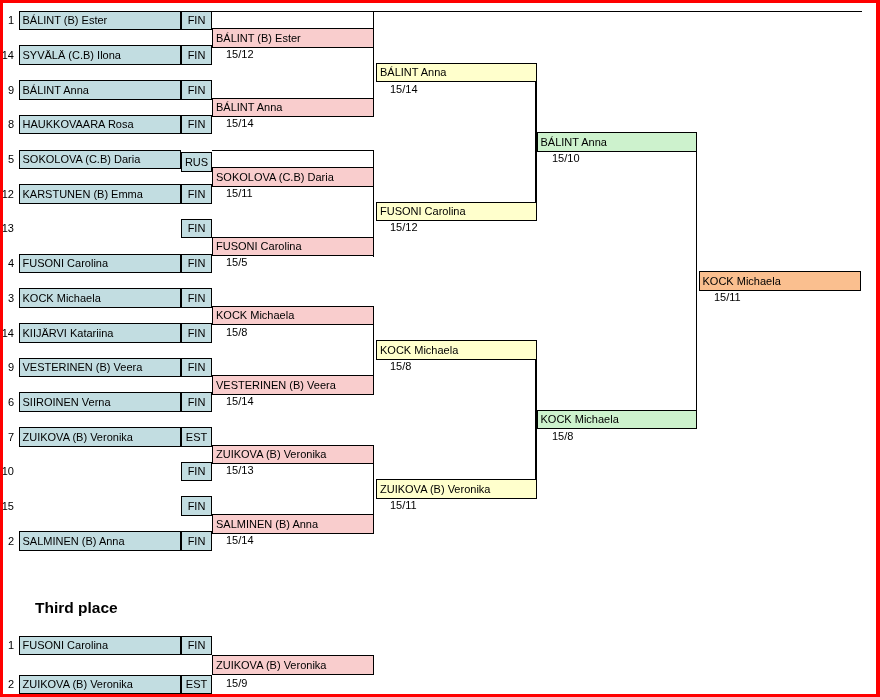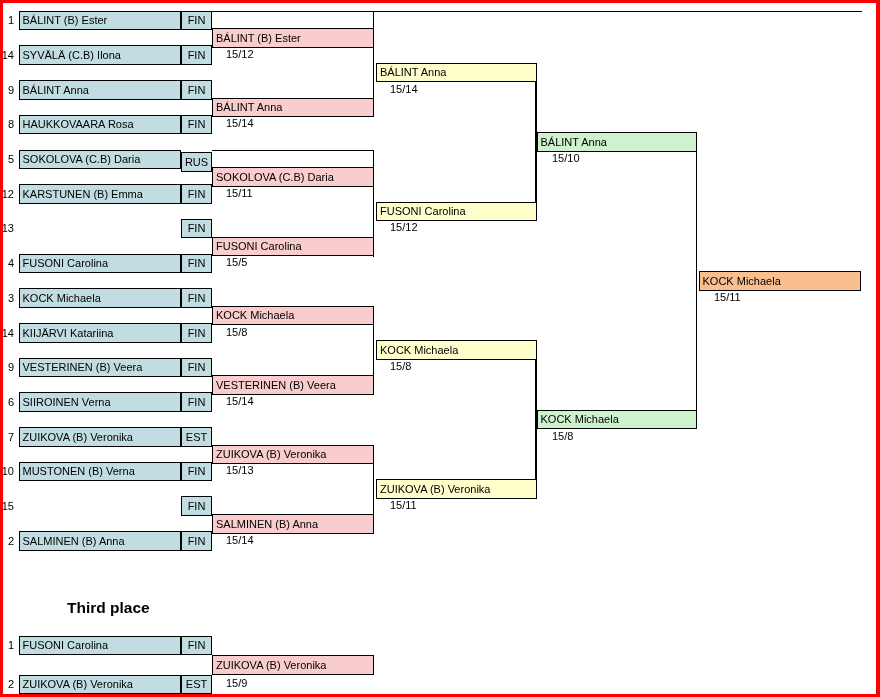--- a/index.html
+++ b/index.html
@@ -14,21 +14,21 @@
   .seed{position:absolute;left:0;width:14px;height:19.5px;font-size:11px;color:#000;
         display:flex;align-items:center;justify-content:flex-end;}
   .win{left:212px;width:162px;padding-left:3px;}
   .w2{background:var(--round2_fill);}
   .w3{left:376px;width:160.5px;padding-left:3px;background:var(--round3_fill);}
   .w4{left:536.5px;width:160.5px;padding-left:3px;background:var(--semifinal_fill);}
   .w5{left:698.5px;width:162.5px;padding-left:3px;background:var(--final_fill);}
   .score{position:absolute;height:17.5px;display:flex;align-items:center;font-size:11px;color:#000;}
   .hline{position:absolute;height:1.5px;background:var(--line);}
   .vline{position:absolute;width:1.5px;background:var(--line);}
-  .tp-heading{position:absolute;left:35px;top:599px;font-size:15.5px;font-weight:bold;color:#000;margin-left:32px;}
+  .tp-heading{position:absolute;left:35px;top:599px;font-size:15.5px;font-weight:bold;color:#000;}
 </style>
 </head>
 <body>
 
 <div id="canvas">
 
   <div class="hline" style="left:212px;top:10.5px;width:650px"></div>
   <div class="hline" style="left:212px;top:149.5px;width:162px"></div>
   <div class="vline" style="left:372.5px;top:11px;height:105px"></div>
   <div class="vline" style="left:372.5px;top:149.5px;height:107px"></div>
@@ -83,21 +83,20 @@
 
   <div class="seed" style="top:392px">6</div>
   <div class="cell name" style="top:392px">SIIROINEN Verna</div>
   <div class="cell country" style="top:392px">FIN</div>
 
   <div class="seed" style="top:427px">7</div>
   <div class="cell name" style="top:427px">ZUIKOVA (B) Veronika</div>
   <div class="cell country" style="top:427px">EST</div>
 
   <div class="seed" style="top:461.5px">10</div>
-  <div class="cell name" style="top:461.5px">MUSTONEN (B) Verna</div>
   <div class="cell country" style="top:461.5px">FIN</div>
 
   <div class="seed" style="top:496px">15</div>
   <div class="cell country" style="top:496px">FIN</div>
 
   <div class="seed" style="top:531px">2</div>
   <div class="cell name" style="top:531px">SALMINEN (B) Anna</div>
   <div class="cell country" style="top:531px">FIN</div>
 
   <div class="cell win w2" style="top:28px">BÁLINT (B) Ester</div>

